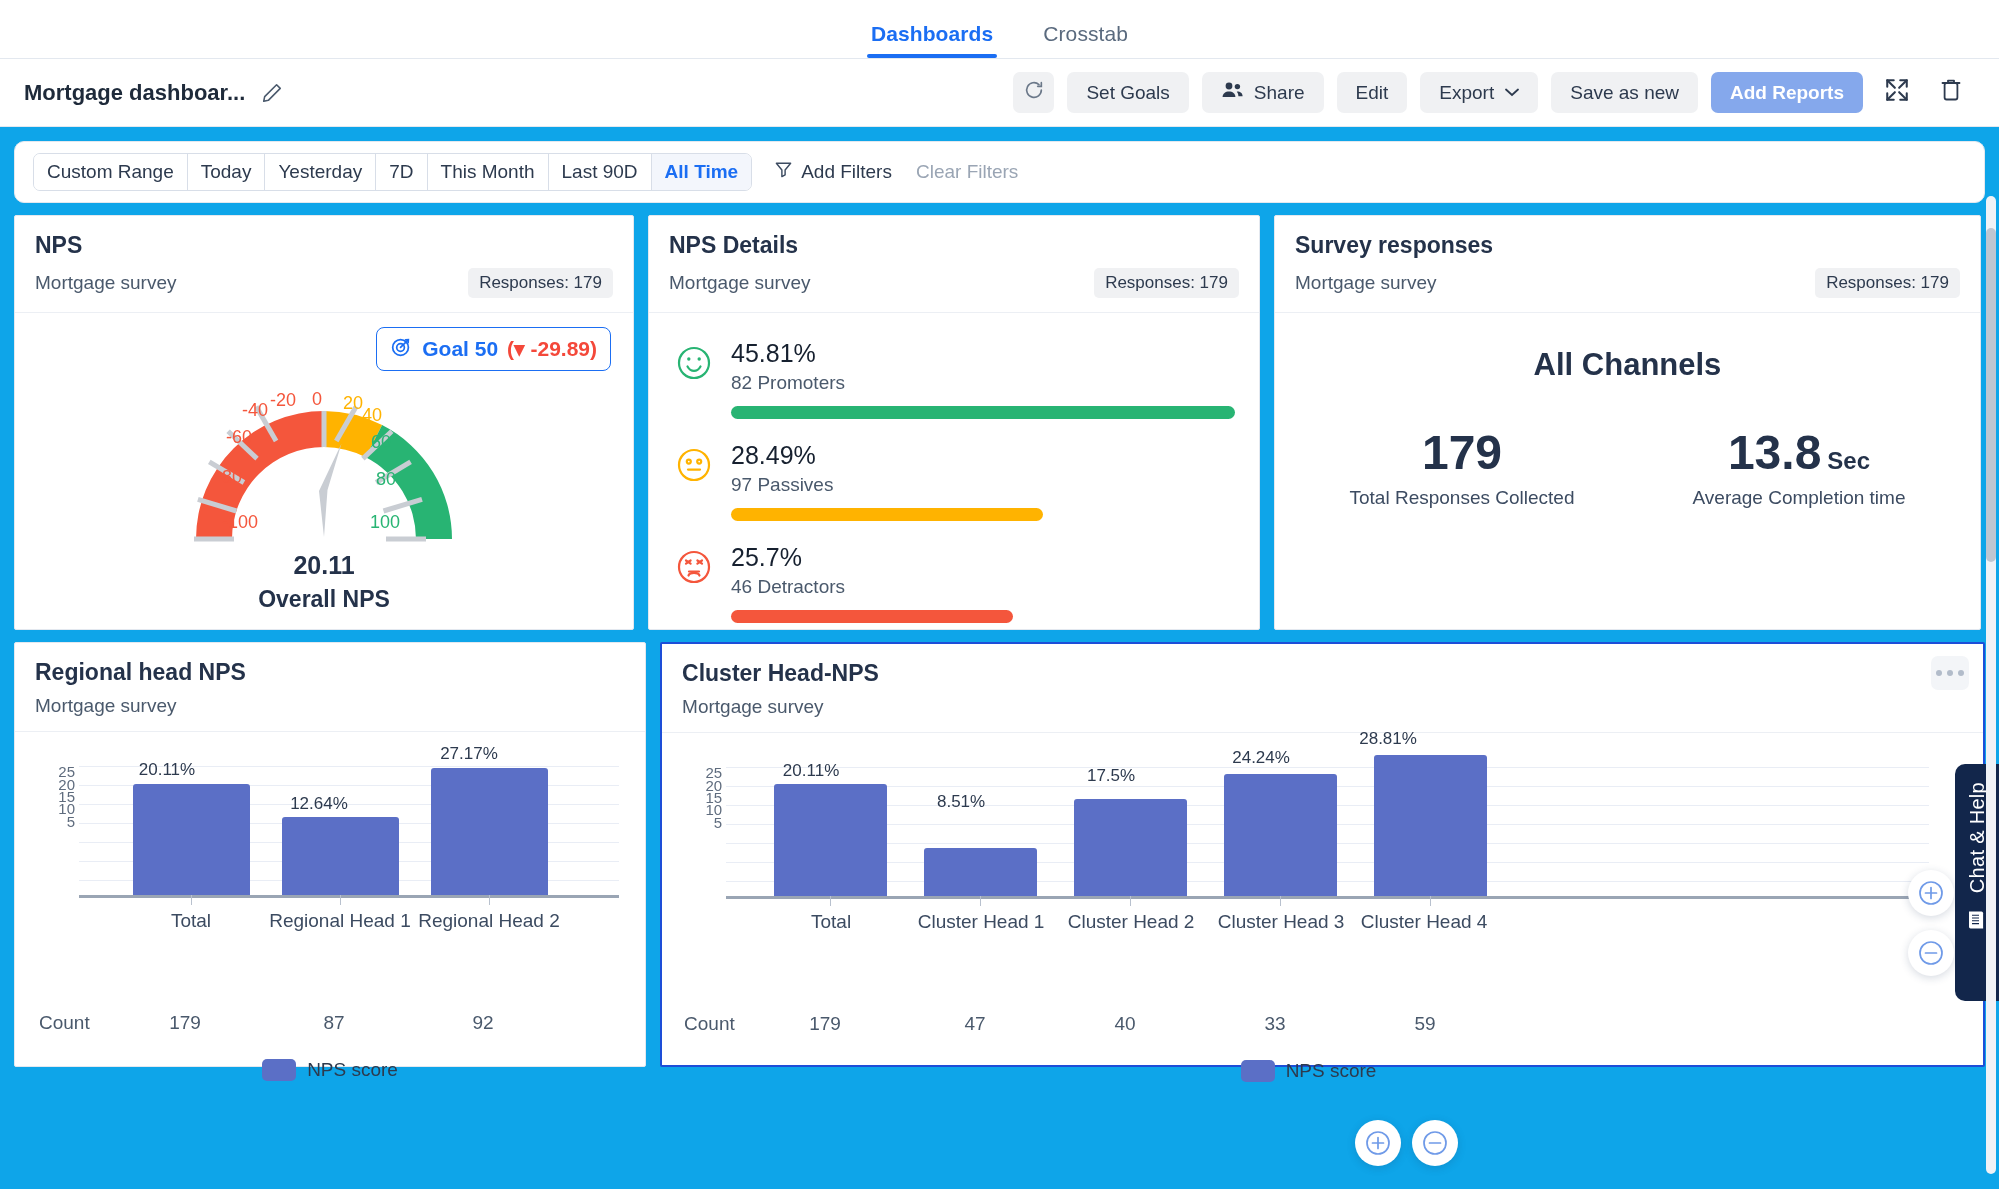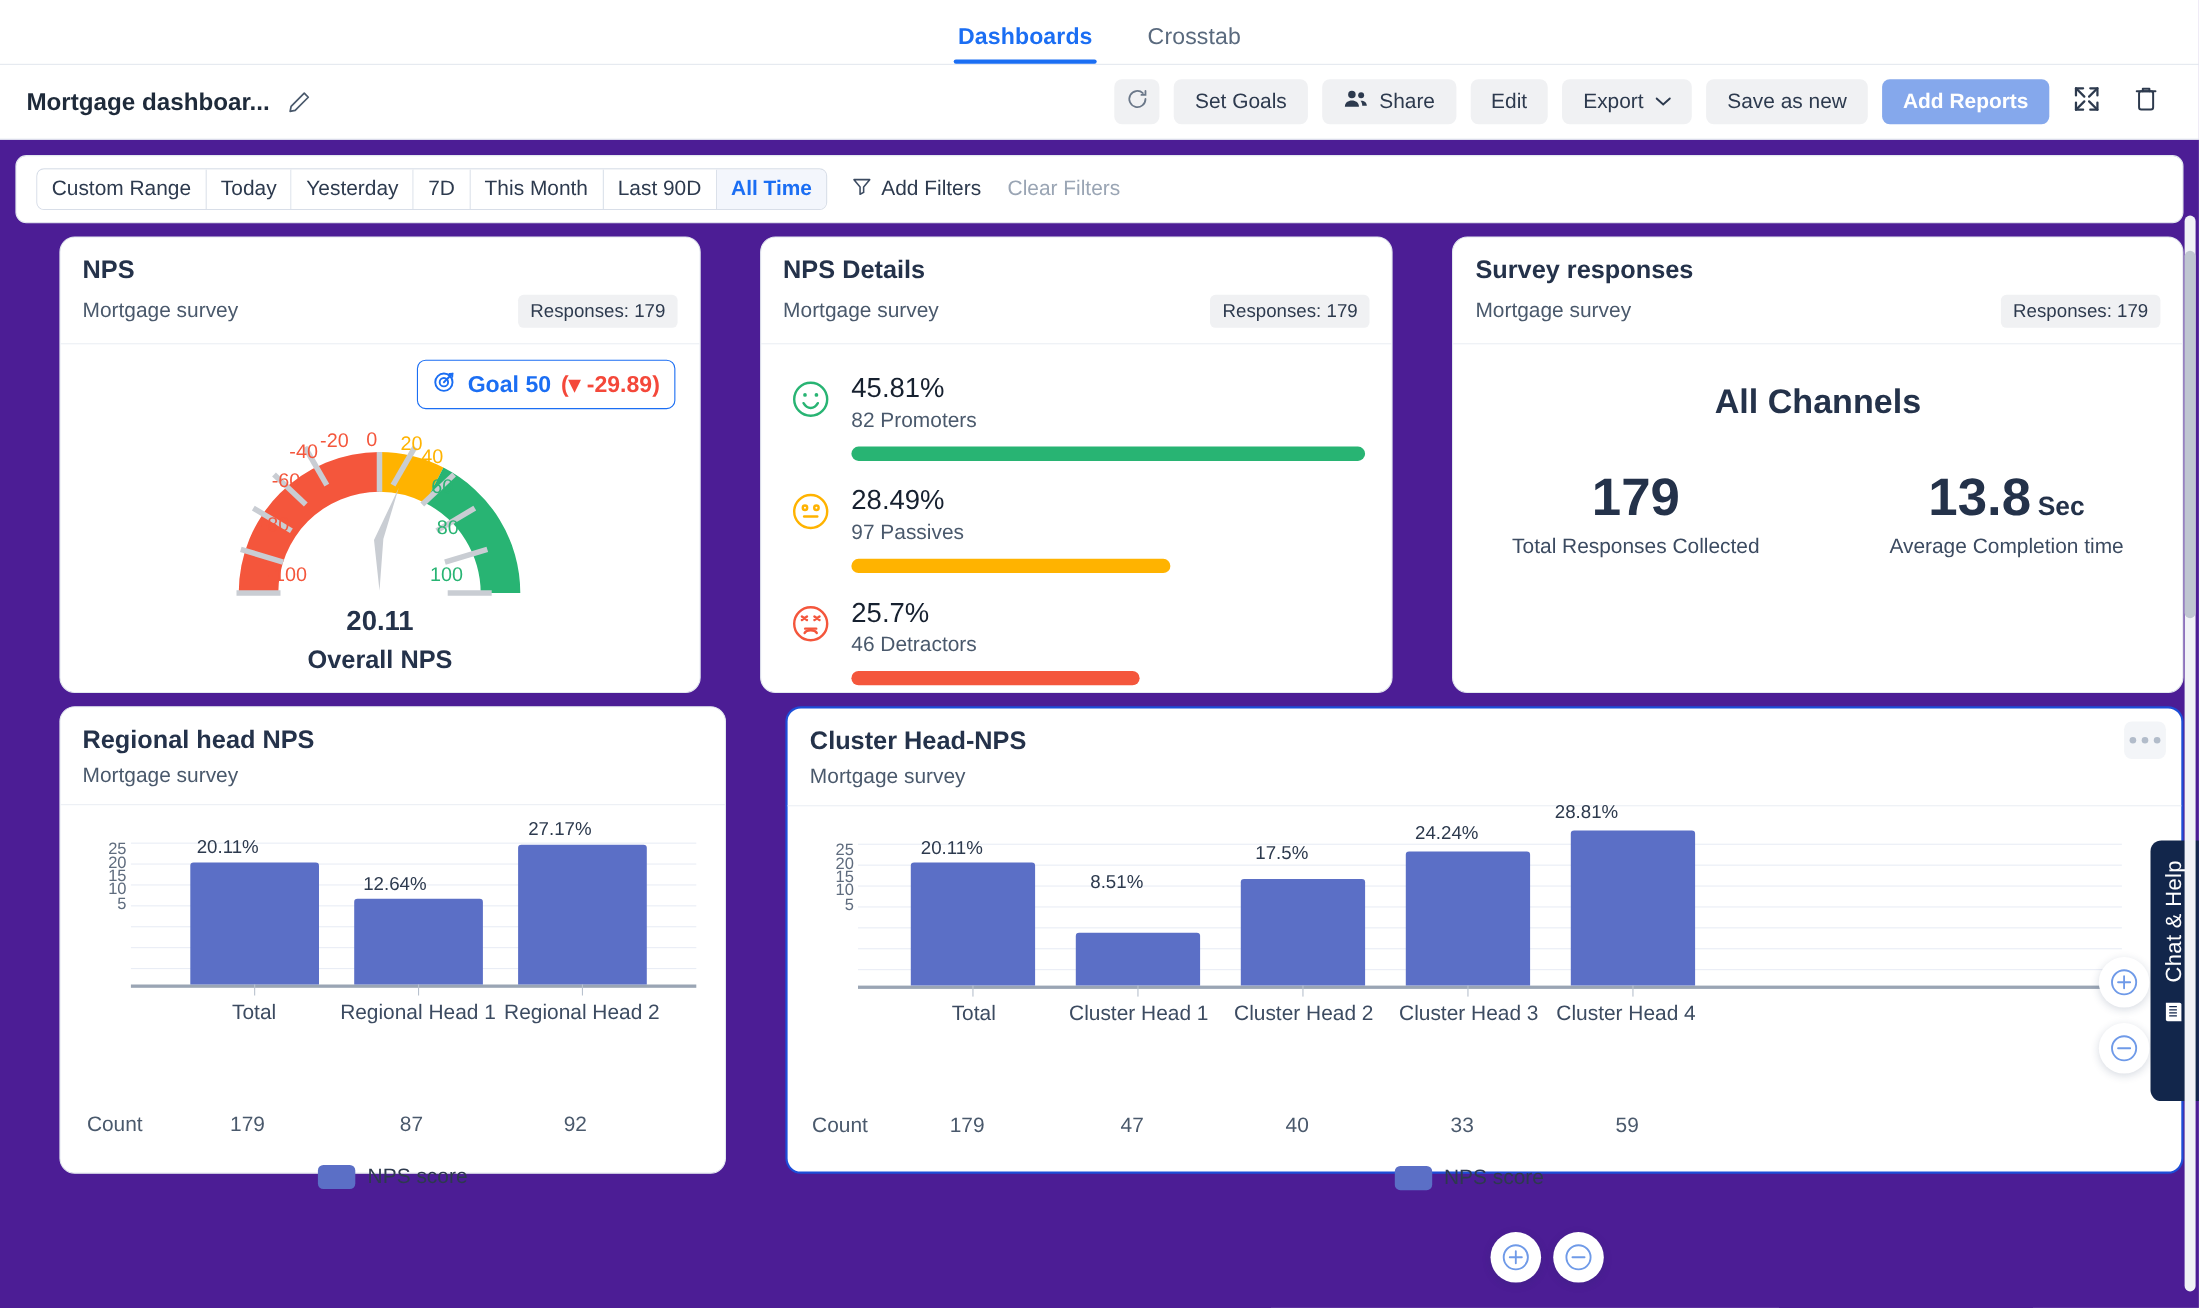--- a/index.html
+++ b/index.html
@@ -4,21 +4,21 @@
 <title>NPS Dashboard</title>
 <style>
   * { box-sizing: border-box; margin: 0; padding: 0; }
   html, body {
     width: 1999px; height: 1189px;
     font-family: "Liberation Sans", sans-serif;
     background: #f4f6f9;
     color: #2d3a4e;
     overflow: hidden;
   }
-  .app { width: 1999px; height: 1189px; position: relative; background: #4c1d95; }
+  .app { width: 1999px; height: 1189px; position: relative; background: #0ea5e9; }
 
   
   .tabbar {
     height: 59px; background: #ffffff;
     display: flex; align-items: flex-end; justify-content: center;
     gap: 42px; border-bottom: 1px solid #e3e8ef;
   }
   .tab {
     font-size: 21px; color: #5a6a7e; padding: 0 4px 12px 4px;
     cursor: pointer; position: relative; letter-spacing: .1px;
@@ -65,22 +65,22 @@
   .seg-item.active { color: #1b6ef3; background: #f3f6fc; font-weight: 600; }
   .filter-link {
     display: flex; align-items: center; gap: 8px; margin-left: 22px;
     font-size: 19px; color: #2d3a4e; cursor: pointer;
   }
   .filter-link.muted { color: #9aa5b4; margin-left: 24px; cursor: default; }
 
   
   .row { display: flex; gap: 14px; padding: 12px 14px 0 14px; }
   .card {
-    background: #ffffff; border: 1px solid #e3e8ef; border-radius: 14px;
-    display: flex; flex-direction: column; position: relative; margin-left: 40px;
+    background: #ffffff; border: 1px solid #e3e8ef; border-radius: 2px;
+    display: flex; flex-direction: column; position: relative;
   }
   .card.selected { border: 2px solid #1d4ed8; }
   .card-head { padding: 16px 20px 14px 20px; border-bottom: 1px solid #eceff4; }
   .card-title { font-size: 23px; font-weight: 700; color: #24324a; }
   .card-sub-row { display: flex; align-items: center; margin-top: 9px; }
   .card-sub { font-size: 19px; color: #4a596c; }
   .resp-badge {
     margin-left: auto; background: #f0f1f3; color: #2d3a4e;
     border-radius: 5px; padding: 5px 11px; font-size: 17px;
   }

